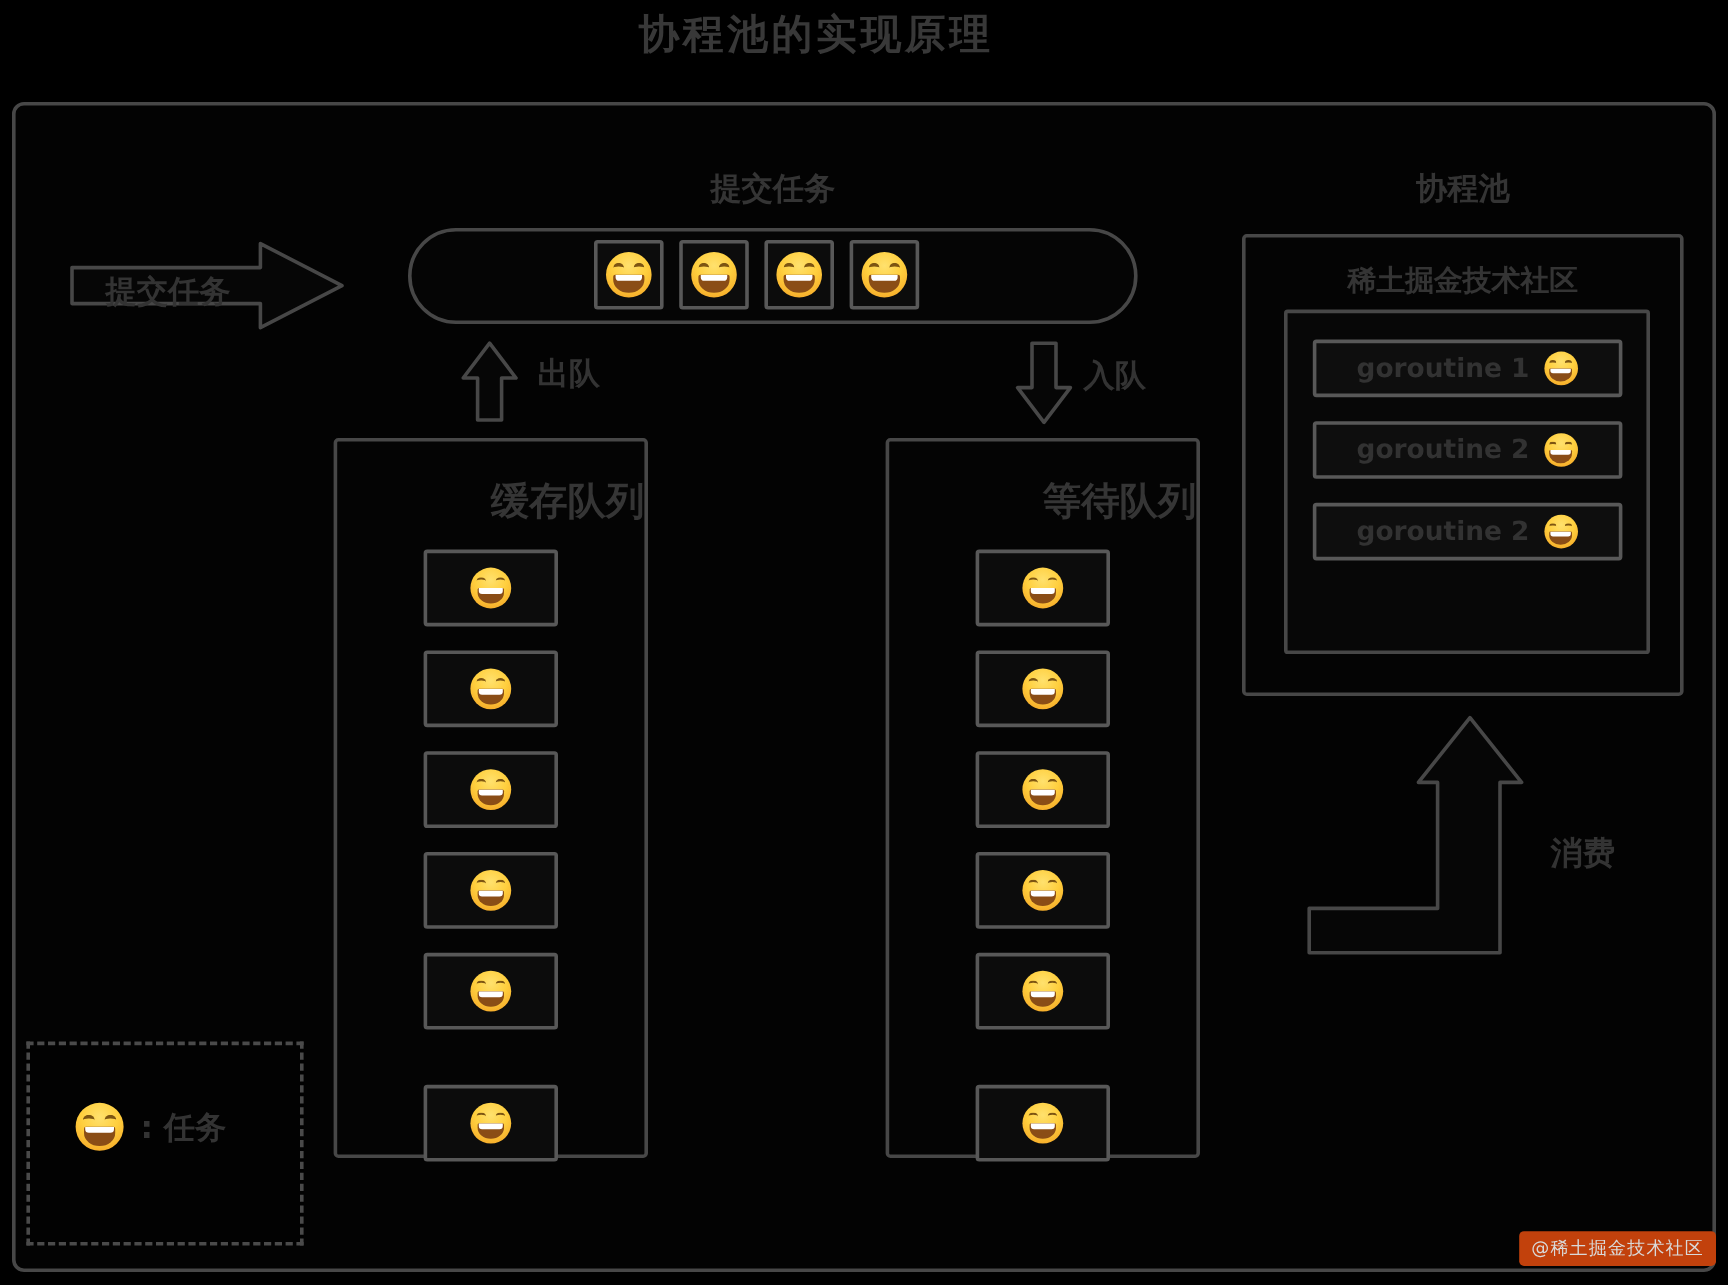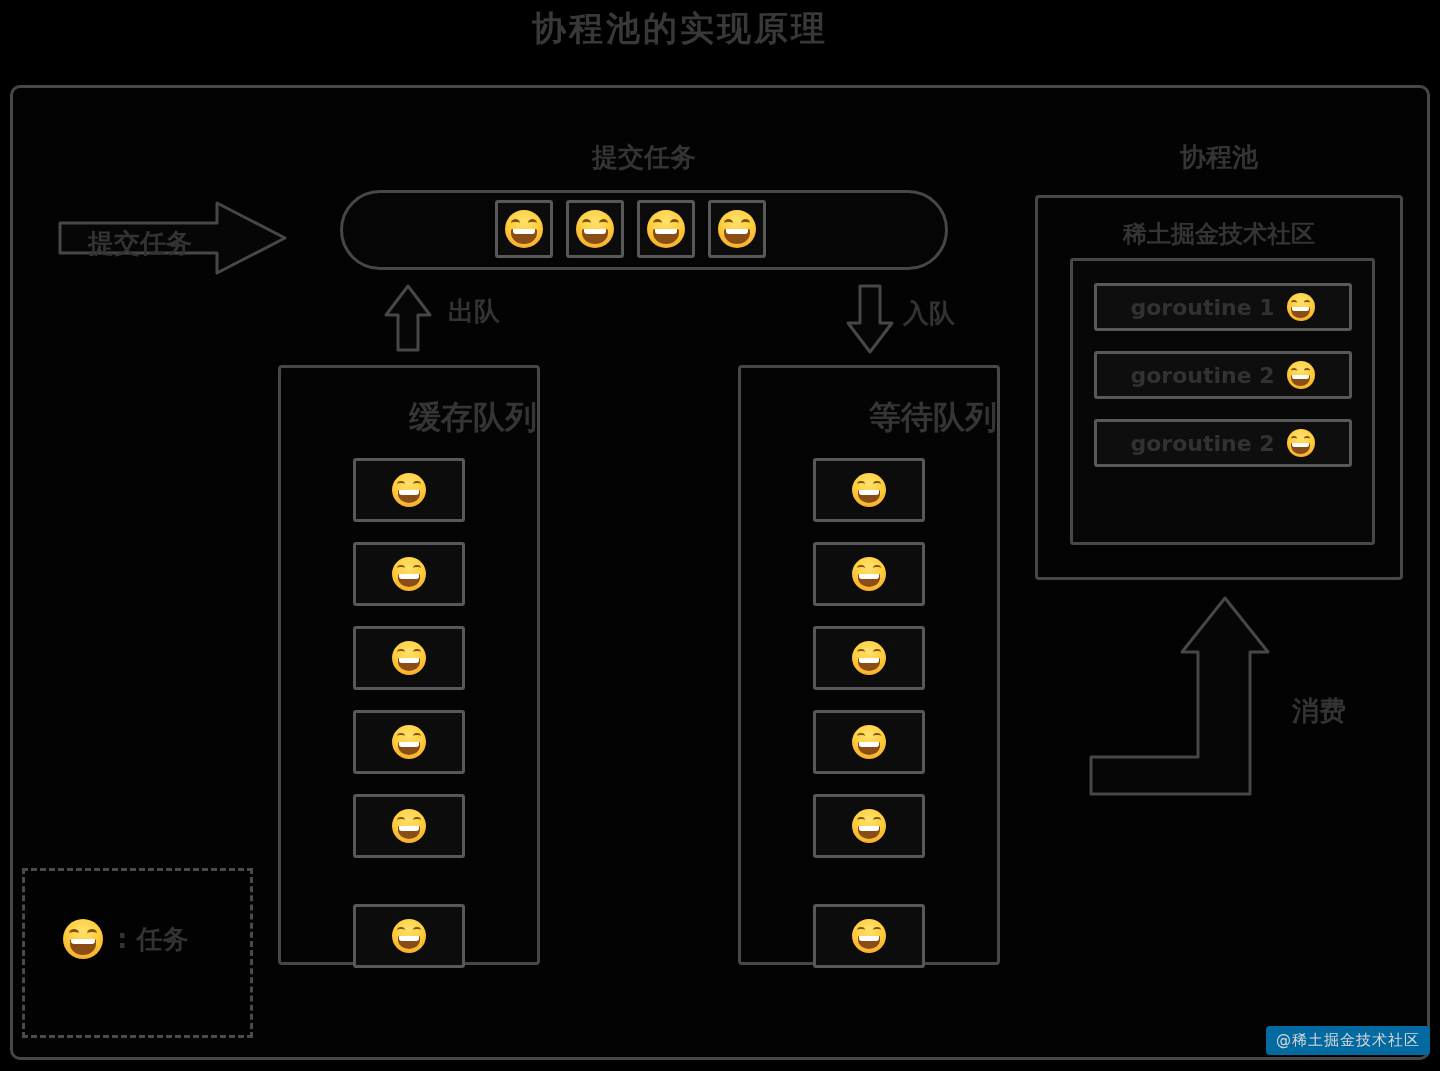--- a/index.html
+++ b/index.html
@@ -66,21 +66,21 @@
   .arrow-label{font-size:26px;font-weight:600;color:#333;}
   
   .legend{
     left:22px;top:868px;width:231px;height:170px;
     border:3px dashed #4a4a4a;background:#020202;box-sizing:border-box;
   }
   .legend-row{position:absolute;left:38px;top:48px;display:flex;align-items:center;gap:14px;}
   .legend-text{font-size:26px;font-weight:600;color:#333;}
   
   .watermark{
-    right:10px;bottom:16px;background:#0369a1;color:#d9d9d9;
+    right:10px;bottom:16px;background:#c2410c;color:#d9d9d9;
     font-size:15px;padding:5px 10px;border-radius:4px;letter-spacing:1px;
   }
   
   .emoji{position:relative;display:inline-block;width:1em;height:1em;border-radius:50%;
     background:radial-gradient(circle at 50% 30%,#ffe16e 0%,#ffcf3e 45%,#f7b02c 80%,#ef9f1f 100%);
     vertical-align:middle;}
   .emoji i,.emoji b{position:absolute;display:block;}
   .emoji .eye{top:24%;width:24%;height:15%;border-top:0.085em solid #7d5512;border-radius:50% 50% 0 0;}
   .emoji .eye.l{left:15%;}
   .emoji .eye.r{right:15%;}

